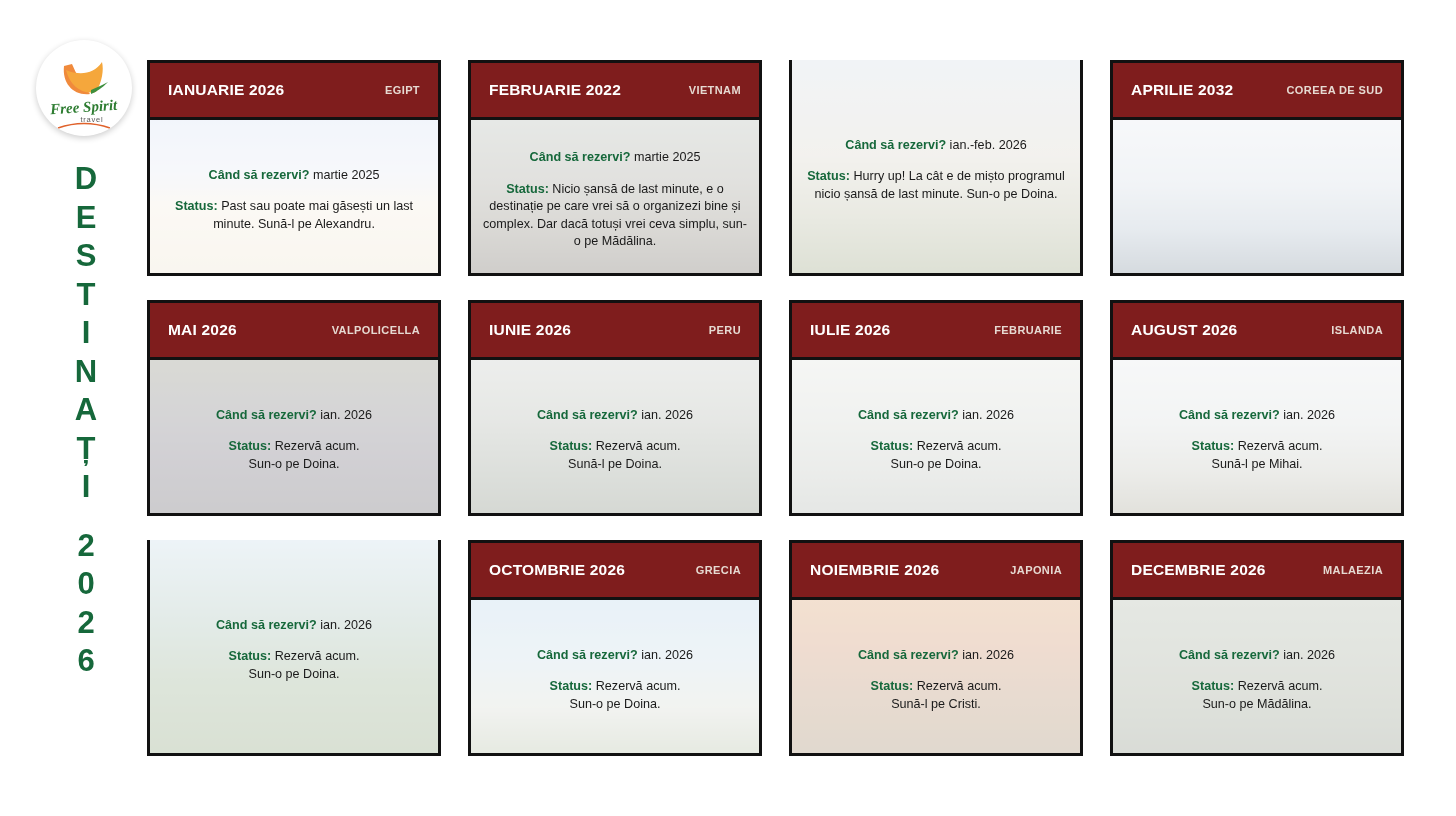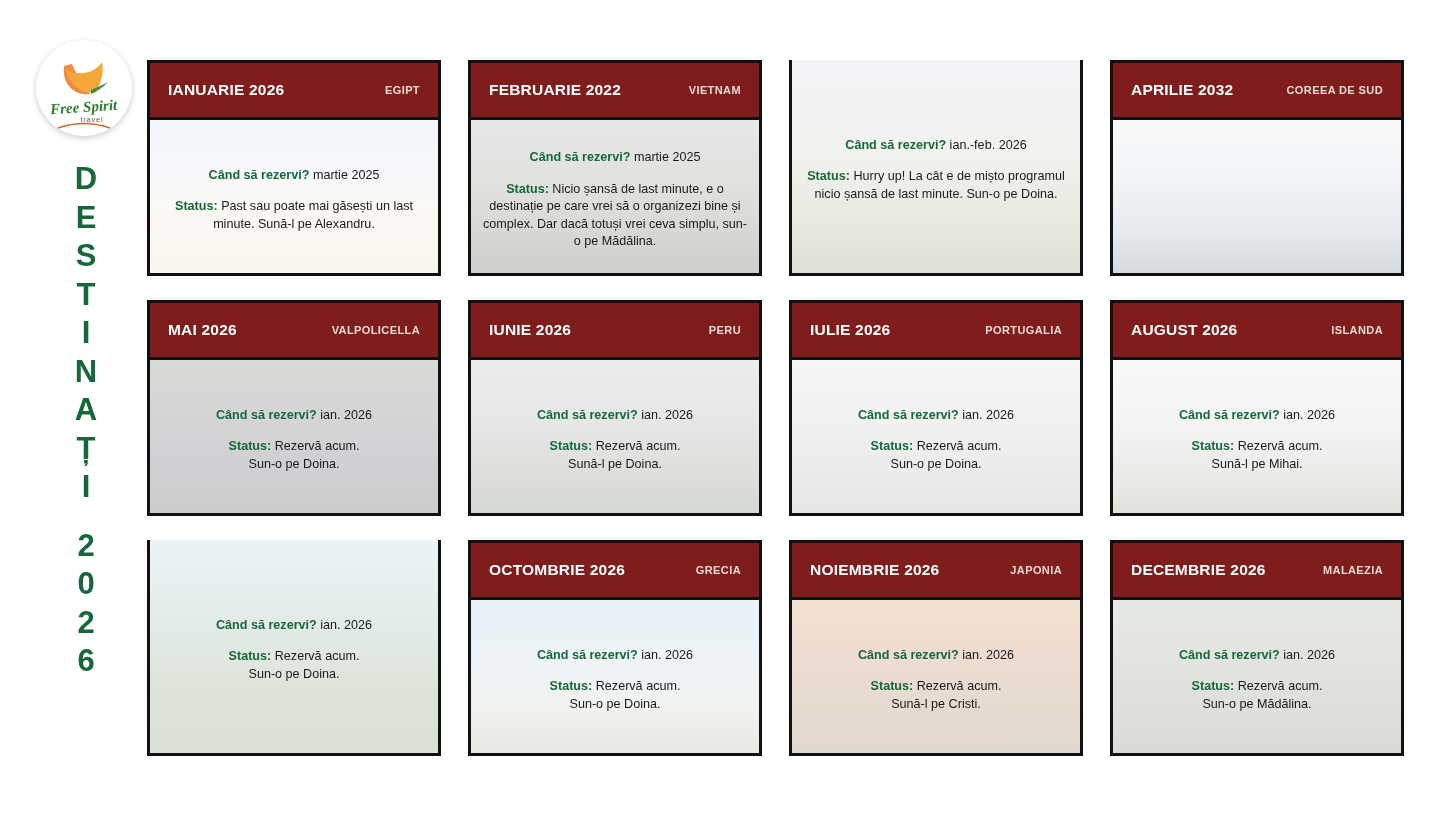--- a/index.html
+++ b/index.html
@@ -262,21 +262,21 @@
         <div class="card-veil"></div>
         <div class="card-text">
           <div class="line-when"><span class="lbl">Când să rezervi?</span><span> ian. 2026</span></div>
           <div><span class="lbl">Status:</span> <span class="ital">Rezervă acum.</span><br><span class="bold">Sună-l pe Doina.</span></div>
         </div>
       </div>
     </div>
     <div class="card">
       <div class="card-header">
         <span class="card-month">IULIE 2026</span>
-        <span class="card-dest">PORTUGALIA</span>
+        <span class="card-dest">FEBRUARIE</span>
       </div>
       <div class="card-body">
         <div class="card-photo ph-indonezia"></div>
         <div class="card-veil"></div>
         <div class="card-text">
           <div class="line-when"><span class="lbl">Când să rezervi?</span><span> ian. 2026</span></div>
           <div><span class="lbl">Status:</span> <span class="ital">Rezervă acum.</span><br><span class="bold">Sun-o pe Doina.</span></div>
         </div>
       </div>
     </div>

